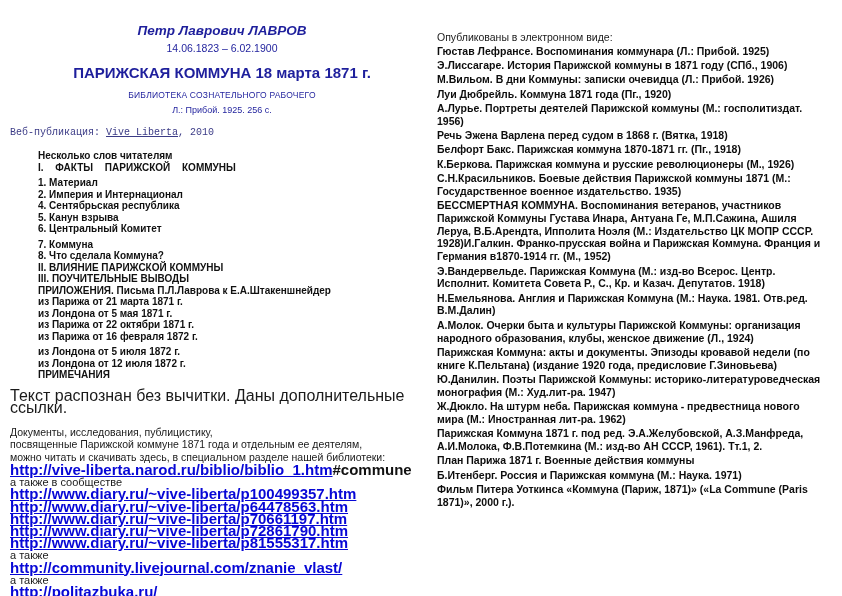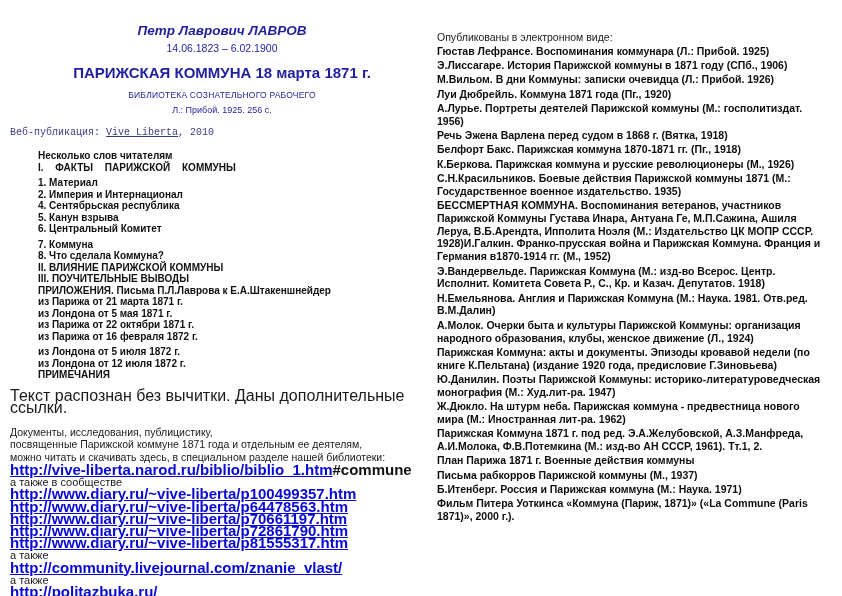--- a/index.html
+++ b/index.html
@@ -121,17 +121,16 @@
   <div class="bib-item">С.Н.Красильников. Боевые действия Парижской коммуны 1871 (М.: Государственное военное издательство. 1935)</div>
   <div class="bib-item">БЕССМЕРТНАЯ КОММУНА. Воспоминания ветеранов, участников Парижской Коммуны Густава Инара, Антуана Ге, М.П.Сажина, Ашиля Леруа, В.Б.Арендта, Ипполита Ноэля (М.: Издательство ЦК МОПР СССР. 1928)И.Галкин. Франко-прусская война и Парижская Коммуна. Франция и Германия в1870-1914 гг. (М., 1952)</div>
   <div class="bib-item">Э.Вандервельде. Парижская Коммуна (М.: изд-во Всерос. Центр. Исполнит. Комитета Совета Р., С., Кр. и Казач. Депутатов. 1918)</div>
   <div class="bib-item">Н.Емельянова. Англия и Парижская Коммуна (М.: Наука. 1981. Отв.ред. В.М.Далин)</div>
   <div class="bib-item">А.Молок. Очерки быта и культуры Парижской Коммуны: организация народного образования, клубы, женское движение (Л., 1924)</div>
   <div class="bib-item">Парижская Коммуна: акты и документы. Эпизоды кровавой недели (по книге К.Пельтана) (издание 1920 года, предисловие Г.Зиновьева)</div>
   <div class="bib-item">Ю.Данилин. Поэты Парижской Коммуны: историко-литературоведческая монография (М.: Худ.лит-ра. 1947)</div>
   <div class="bib-item">Ж.Дюкло. На штурм неба. Парижская коммуна - предвестница нового мира (М.: Иностранная лит-ра. 1962)</div>
   <div class="bib-item">Парижская Коммуна 1871 г. под ред. Э.А.Желубовской, А.З.Манфреда, А.И.Молока, Ф.В.Потемкина (М.: изд-во АН СССР, 1961). Тт.1, 2.</div>
   <div class="bib-item">План Парижа 1871 г. Военные действия коммуны</div>
-  <div class="bib-item">Письма рабкорров Парижской коммуны (М., 1937)</div>
   <div class="bib-item">Б.Итенберг. Россия и Парижская коммуна (М.: Наука. 1971)</div>
   <div class="bib-item">Фильм Питера Уоткинса «Коммуна (Париж, 1871)» («La Commune (Paris 1871)», 2000 г.).</div>
   <div class="bib-item"></div>
 </div>
 
 </body></html>

